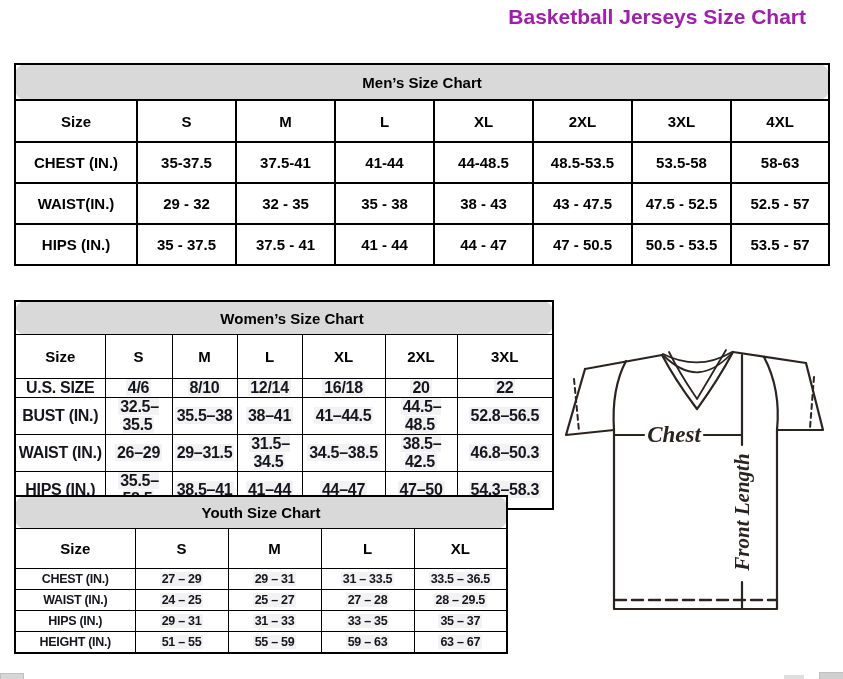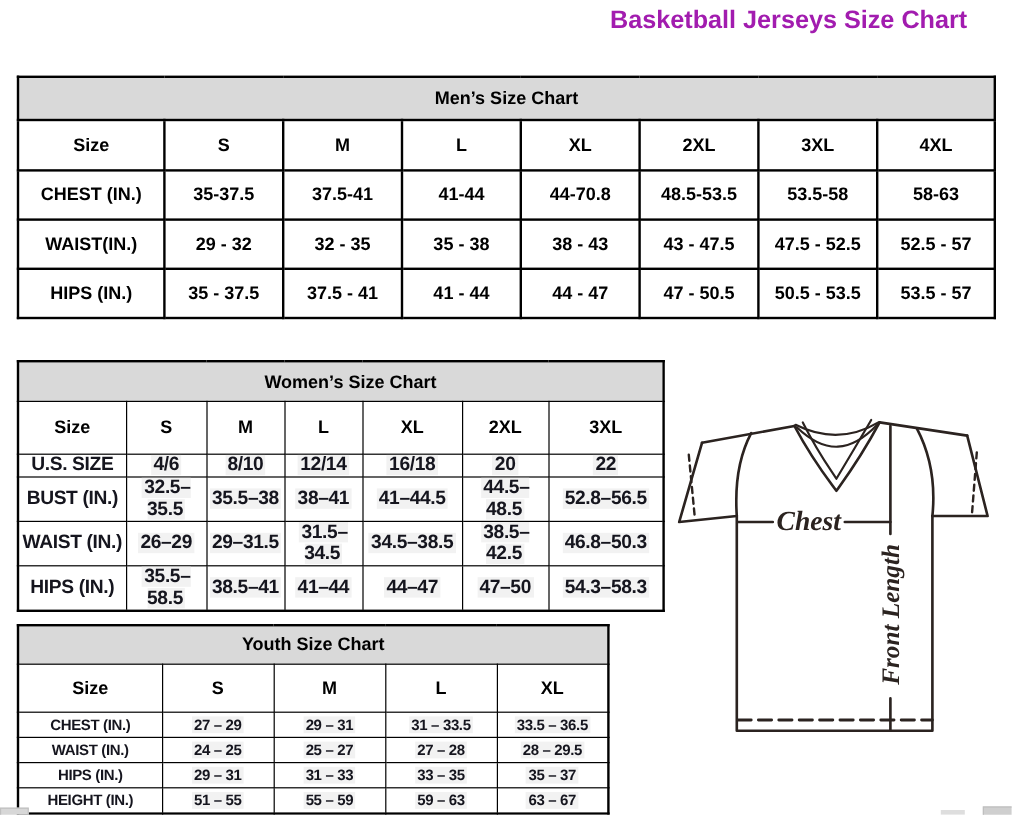--- a/index.html
+++ b/index.html
@@ -12,21 +12,21 @@
     font-size:21px; font-weight:bold; color:#a21caf;
   }
   table.size-table {
     position:absolute; border-collapse:collapse; table-layout:fixed;
     background:#fff; border:2px solid #000;
   }
   .size-table th, .size-table td {
     border:2px solid #000; text-align:center; vertical-align:middle;
     padding:0; color:#000; overflow:hidden;
   }
-  .chart-title-row th { background:#d9d9d9; font-size:15px; font-weight:bold; }
+  .chart-title-row th { background:#d9d9d9; font-size:15px; font-weight:bold;border-radius:11px; }
 
   
   .mens { left:14px; top:63px; width:814px; }
   .mens .chart-title-row th { height:34px; }
   .mens .head-row th { height:40px; font-size:15px; }
   .mens .data-row th, .mens .data-row td { height:39px; font-size:15px; font-weight:bold; }
 
   
   .cond th, .cond td { border-width:1.5px; }
   .cond { border:2px solid #000; }
@@ -34,21 +34,21 @@
   .cond .data-row th, .cond .data-row td {
     font-weight:bold; color:#15151e; letter-spacing:-0.3px;
   }
   .cond .data-row .hl { background:#f2f2f2; padding:0 2px; }
 
   .womens { left:14px; top:300px; width:538px; }
   .womens .chart-title-row th { height:32px;padding-left:16px; }
   .womens .head-row th { height:43px; }
   .womens .data-row th, .womens .data-row td { height:17px; font-size:16px; }
 
-  .youth { left:14px; top:520px; width:492px; }
+  .youth { left:14px; top:495px; width:492px; }
   .youth .chart-title-row th { height:31px; }
   .youth .head-row th { height:39px; }
   .youth .data-row th, .youth .data-row td { height:20px; font-size:12.5px; }
 
   
   .jersey-wrap { position:absolute; left:552px; top:342px; width:292px; height:292px; }
   .jersey-wrap svg { display:block; }
   .measure-label {
     font-family:"Liberation Serif", serif; font-style:italic; font-weight:bold;
     fill:#2b2320;
@@ -88,21 +88,21 @@
         <th>XL</th>
         <th>2XL</th>
         <th>3XL</th>
         <th>4XL</th>
       </tr>
       <tr class="data-row">
         <th>CHEST (IN.)</th>
         <td><span class="hl">35-37.5</span></td>
         <td><span class="hl">37.5-41</span></td>
         <td><span class="hl">41-44</span></td>
-        <td><span class="hl">44-70.8</span></td>
+        <td><span class="hl">44-48.5</span></td>
         <td><span class="hl">48.5-53.5</span></td>
         <td><span class="hl">53.5-58</span></td>
         <td><span class="hl">58-63</span></td>
       </tr>
       <tr class="data-row">
         <th>WAIST(IN.)</th>
         <td><span class="hl">29 - 32</span></td>
         <td><span class="hl">32 - 35</span></td>
         <td><span class="hl">35 - 38</span></td>
         <td><span class="hl">38 - 43</span></td>

